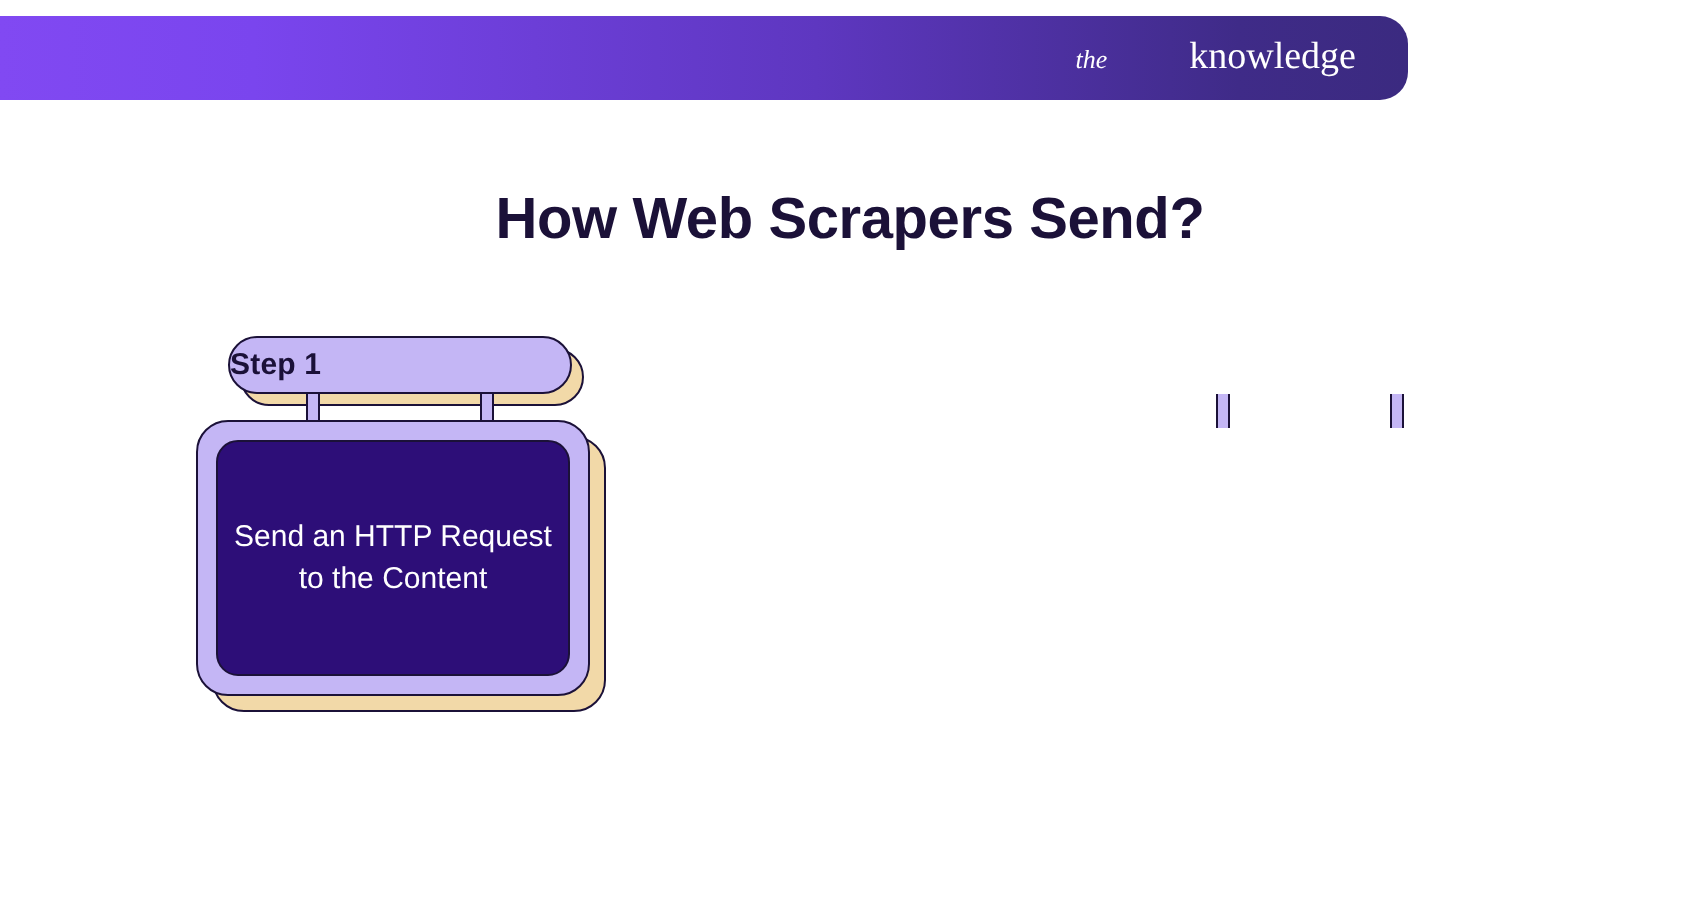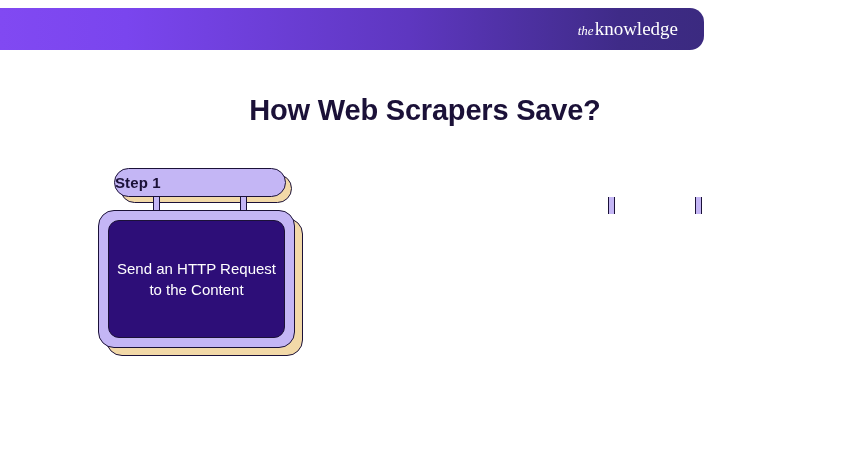--- a/index.html
+++ b/index.html
@@ -39,20 +39,21 @@
     display: flex;
     align-items: baseline;
   }
   .brand-the {
     font-style: italic;
     font-size: 13px;
     margin-right: 1px;
   }
   .brand-knowledge {
     font-weight: normal;
+    margin-left: 40px;
   }
   .brand-academy {
     font-weight: bold;
   }
 
   
   .page-title {
     position: absolute;
     top: 94px;
     left: 0;
@@ -188,21 +189,21 @@
 </head>
 <body>
 
 <div class="header-bar">
   <div class="brand-logo">
     <span class="brand-the">the</span>
       <span class="brand-knowledge">knowledge</span>
   </div>
 </div>
 
-<div class="page-title">How Web Scrapers Save?</div>
+<div class="page-title">How Web Scrapers Send?</div>
 
 <div class="steps-row">
 
   <div class="step">
     <div class="badge-wrap">
       <div class="badge-shadow"></div>
       <div class="badge">
         <span class="badge-label">Step 1</span>
       </div>
     </div>

